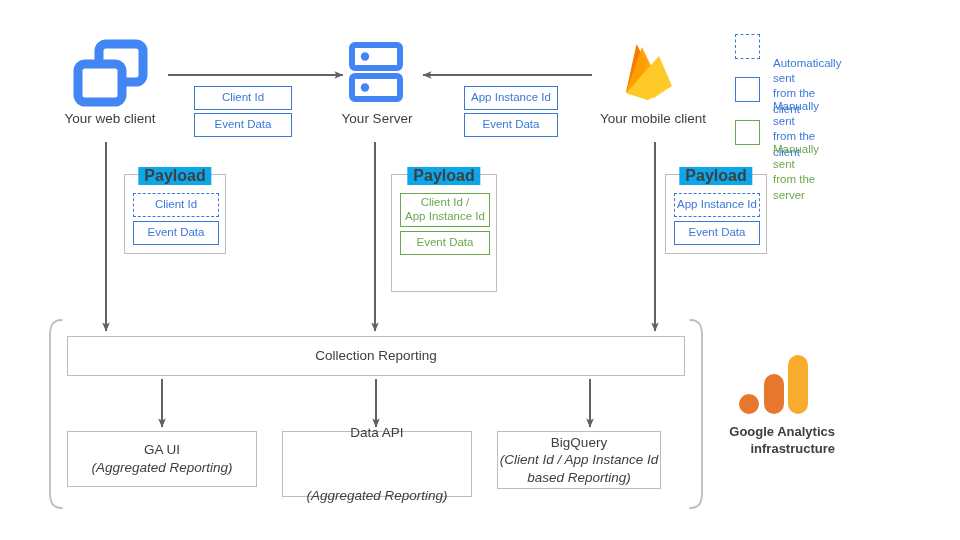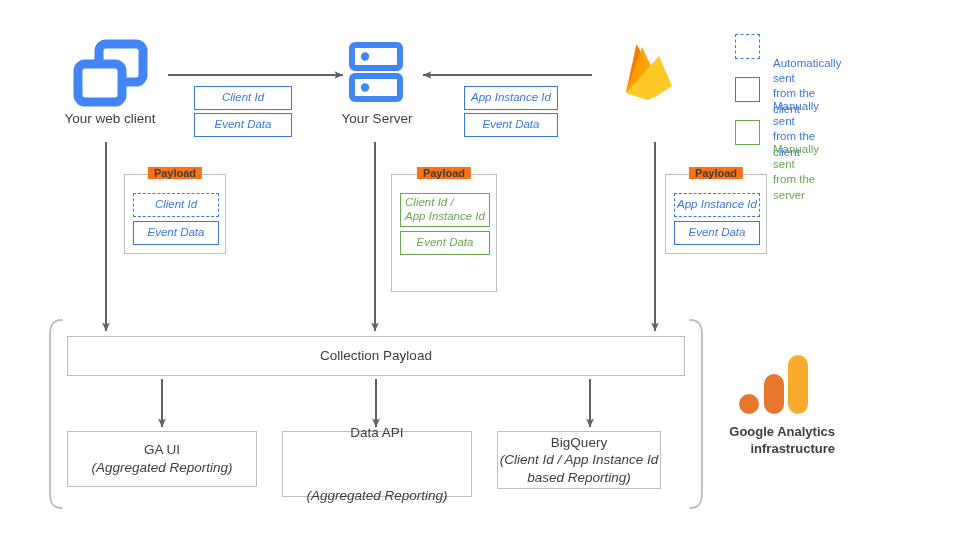--- a/index.html
+++ b/index.html
@@ -21,42 +21,42 @@
     font-size:13.5px;
     color:#3c4043;
     white-space:nowrap;
   }
 
   
   .chip{
     position:absolute;
     box-sizing:border-box;
     display:flex;align-items:center;justify-content:center;
+    text-align:center;
     font-size:11.5px;
     line-height:1.18;
     background:#ffffff;
-    font-style:italic;
   }
   .chip.blue{border:1.4px solid #3c78d8;color:#3c78d8;}
   .chip.blue.dashed{border:1.5px dashed #3c78d8;}
   .chip.green{border:1.4px solid #6aa84f;color:#6aa84f;}
 
   
   .payload{
     position:absolute;
     box-sizing:border-box;
     border:1.2px solid #bdbdbd;
     background:#ffffff;
   }
   .payload-title{
     position:absolute;
     top:-8px;left:50%;transform:translateX(-50%);
-    background:#f97316;
+    background:#0ea5e9;
     padding:0 6px;
-    font-size:11px;
+    font-size:16px;
     font-weight:bold;
     color:#3c4043;
     white-space:nowrap;
   }
 
   
   .gbox{
     position:absolute;
     box-sizing:border-box;
     border:1.2px solid #bdbdbd;
@@ -145,20 +145,21 @@
   <div class="node-label" style="left:295px;top:111px;width:164px;">Your Server</div>
 
   <div class="node" style="left:614px;top:36px;width:72px;height:72px;">
     <svg width="72" height="72" viewBox="0 0 72 72">
       <path d="M12,56 L22.5,8 L33,28 L22,56 Z" fill="#f57c00"></path>
       <path d="M12,56 L28,11 L38,32 L20,59 Z" fill="#ffa000" opacity="0.95"></path>
       <path d="M12,57 L45,20 L58,50 L34,64 Z" fill="#ffca28"></path>
       <path d="M12,57 L34,64 L58,50 L40,62 Z" fill="#ffca28"></path>
     </svg>
   </div>
+  <div class="node-label" style="left:570px;top:111px;width:166px;">Your mobile client</div>
 
   <div class="chip blue" style="left:194px;top:86px;width:98px;height:24px;">Client Id</div>
   <div class="chip blue" style="left:194px;top:113px;width:98px;height:24px;">Event Data</div>
 
   <div class="chip blue" style="left:464px;top:86px;width:94px;height:24px;">App Instance Id</div>
   <div class="chip blue" style="left:464px;top:113px;width:94px;height:24px;">Event Data</div>
 
   <div class="payload" style="left:124px;top:174px;width:102px;height:80px;">
     <span class="payload-title">Payload</span>
     <div class="chip blue dashed" style="left:8px;top:18px;width:86px;height:24px;">Client Id</div>
@@ -172,21 +173,21 @@
     <div class="chip green" style="left:8px;top:56px;width:90px;height:24px;">Event Data</div>
   </div>
 
   <div class="payload" style="left:665px;top:174px;width:102px;height:80px;">
     <span class="payload-title">Payload</span>
     <div class="chip blue dashed" style="left:8px;top:18px;width:86px;height:24px;">App Instance Id</div>
     <div class="chip blue" style="left:8px;top:46px;width:86px;height:24px;">Event Data</div>
   </div>
 
   <div class="gbox" style="left:67px;top:336px;width:618px;height:40px;">
-    <span>Collection Payload</span>
+    <span>Collection Reporting</span>
   </div>
 
   <div class="gbox" style="left:67px;top:431px;width:190px;height:56px;">
     <span>GA UI</span>
     <span class="sub">(Aggregated Reporting)</span>
   </div>
 
   <div class="gbox" style="left:282px;top:431px;width:190px;height:66px;gap:45px;">
     <span>Data API</span>
     <span class="sub">(Aggregated Reporting)</span>

